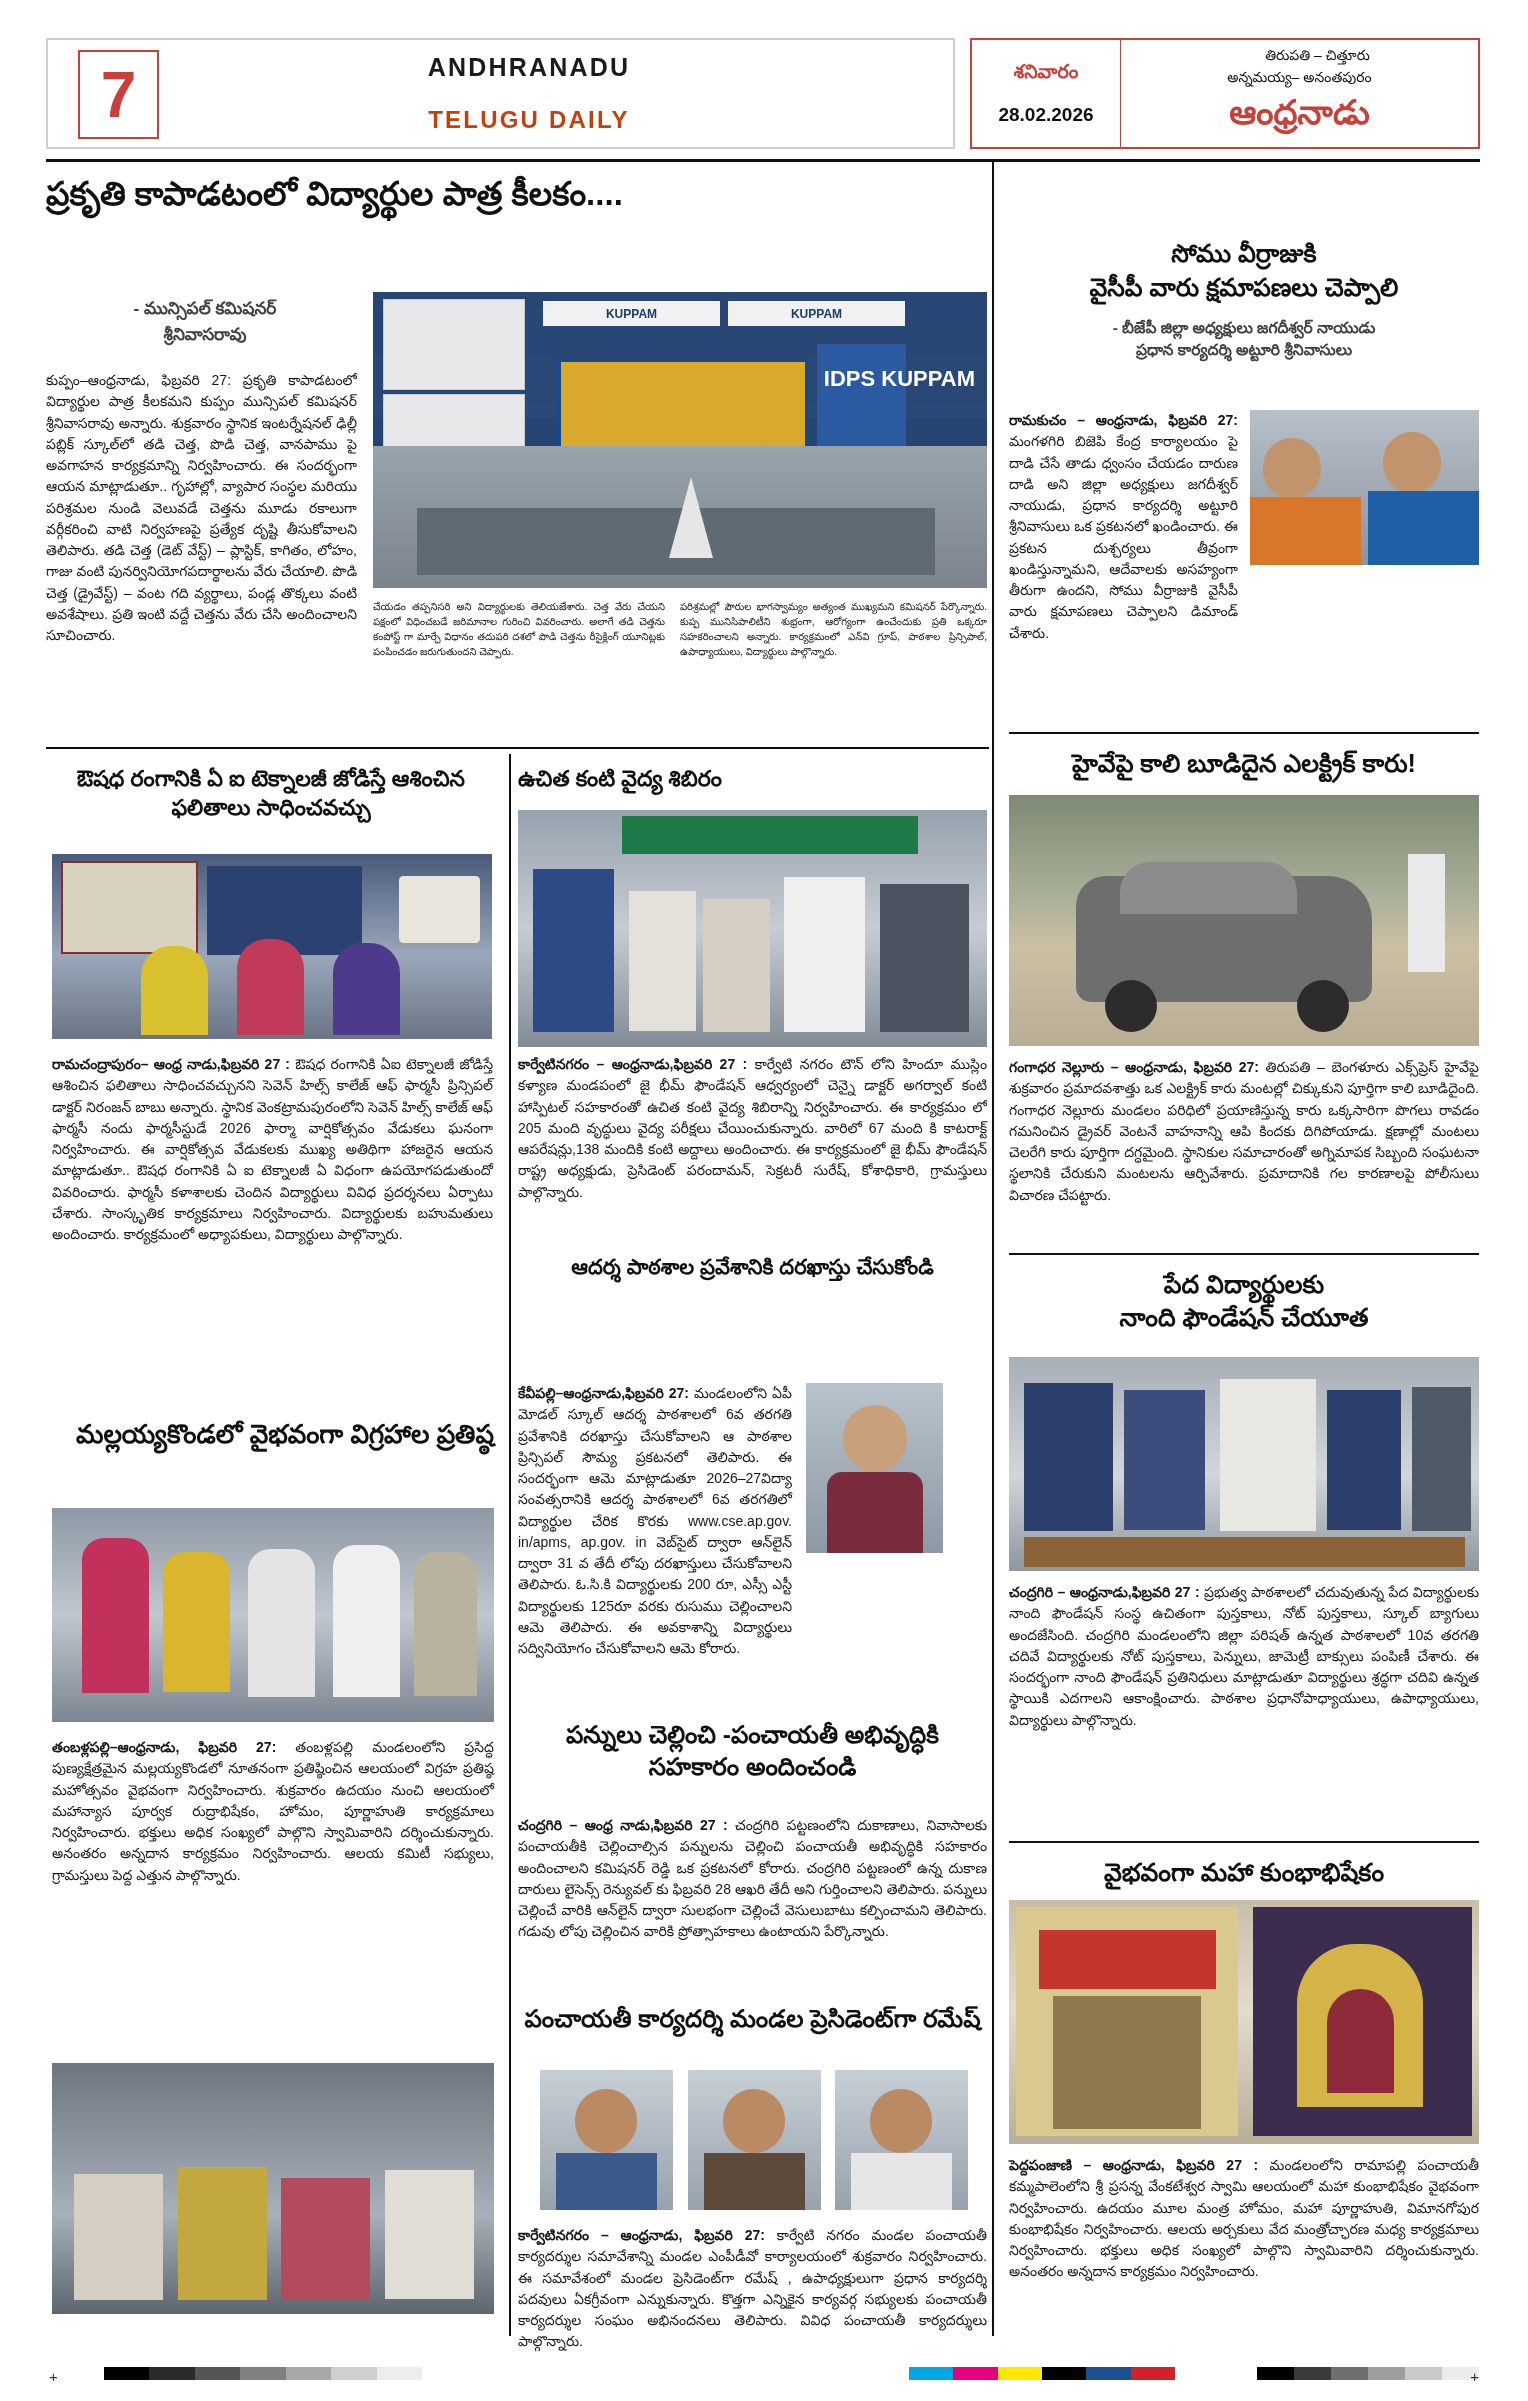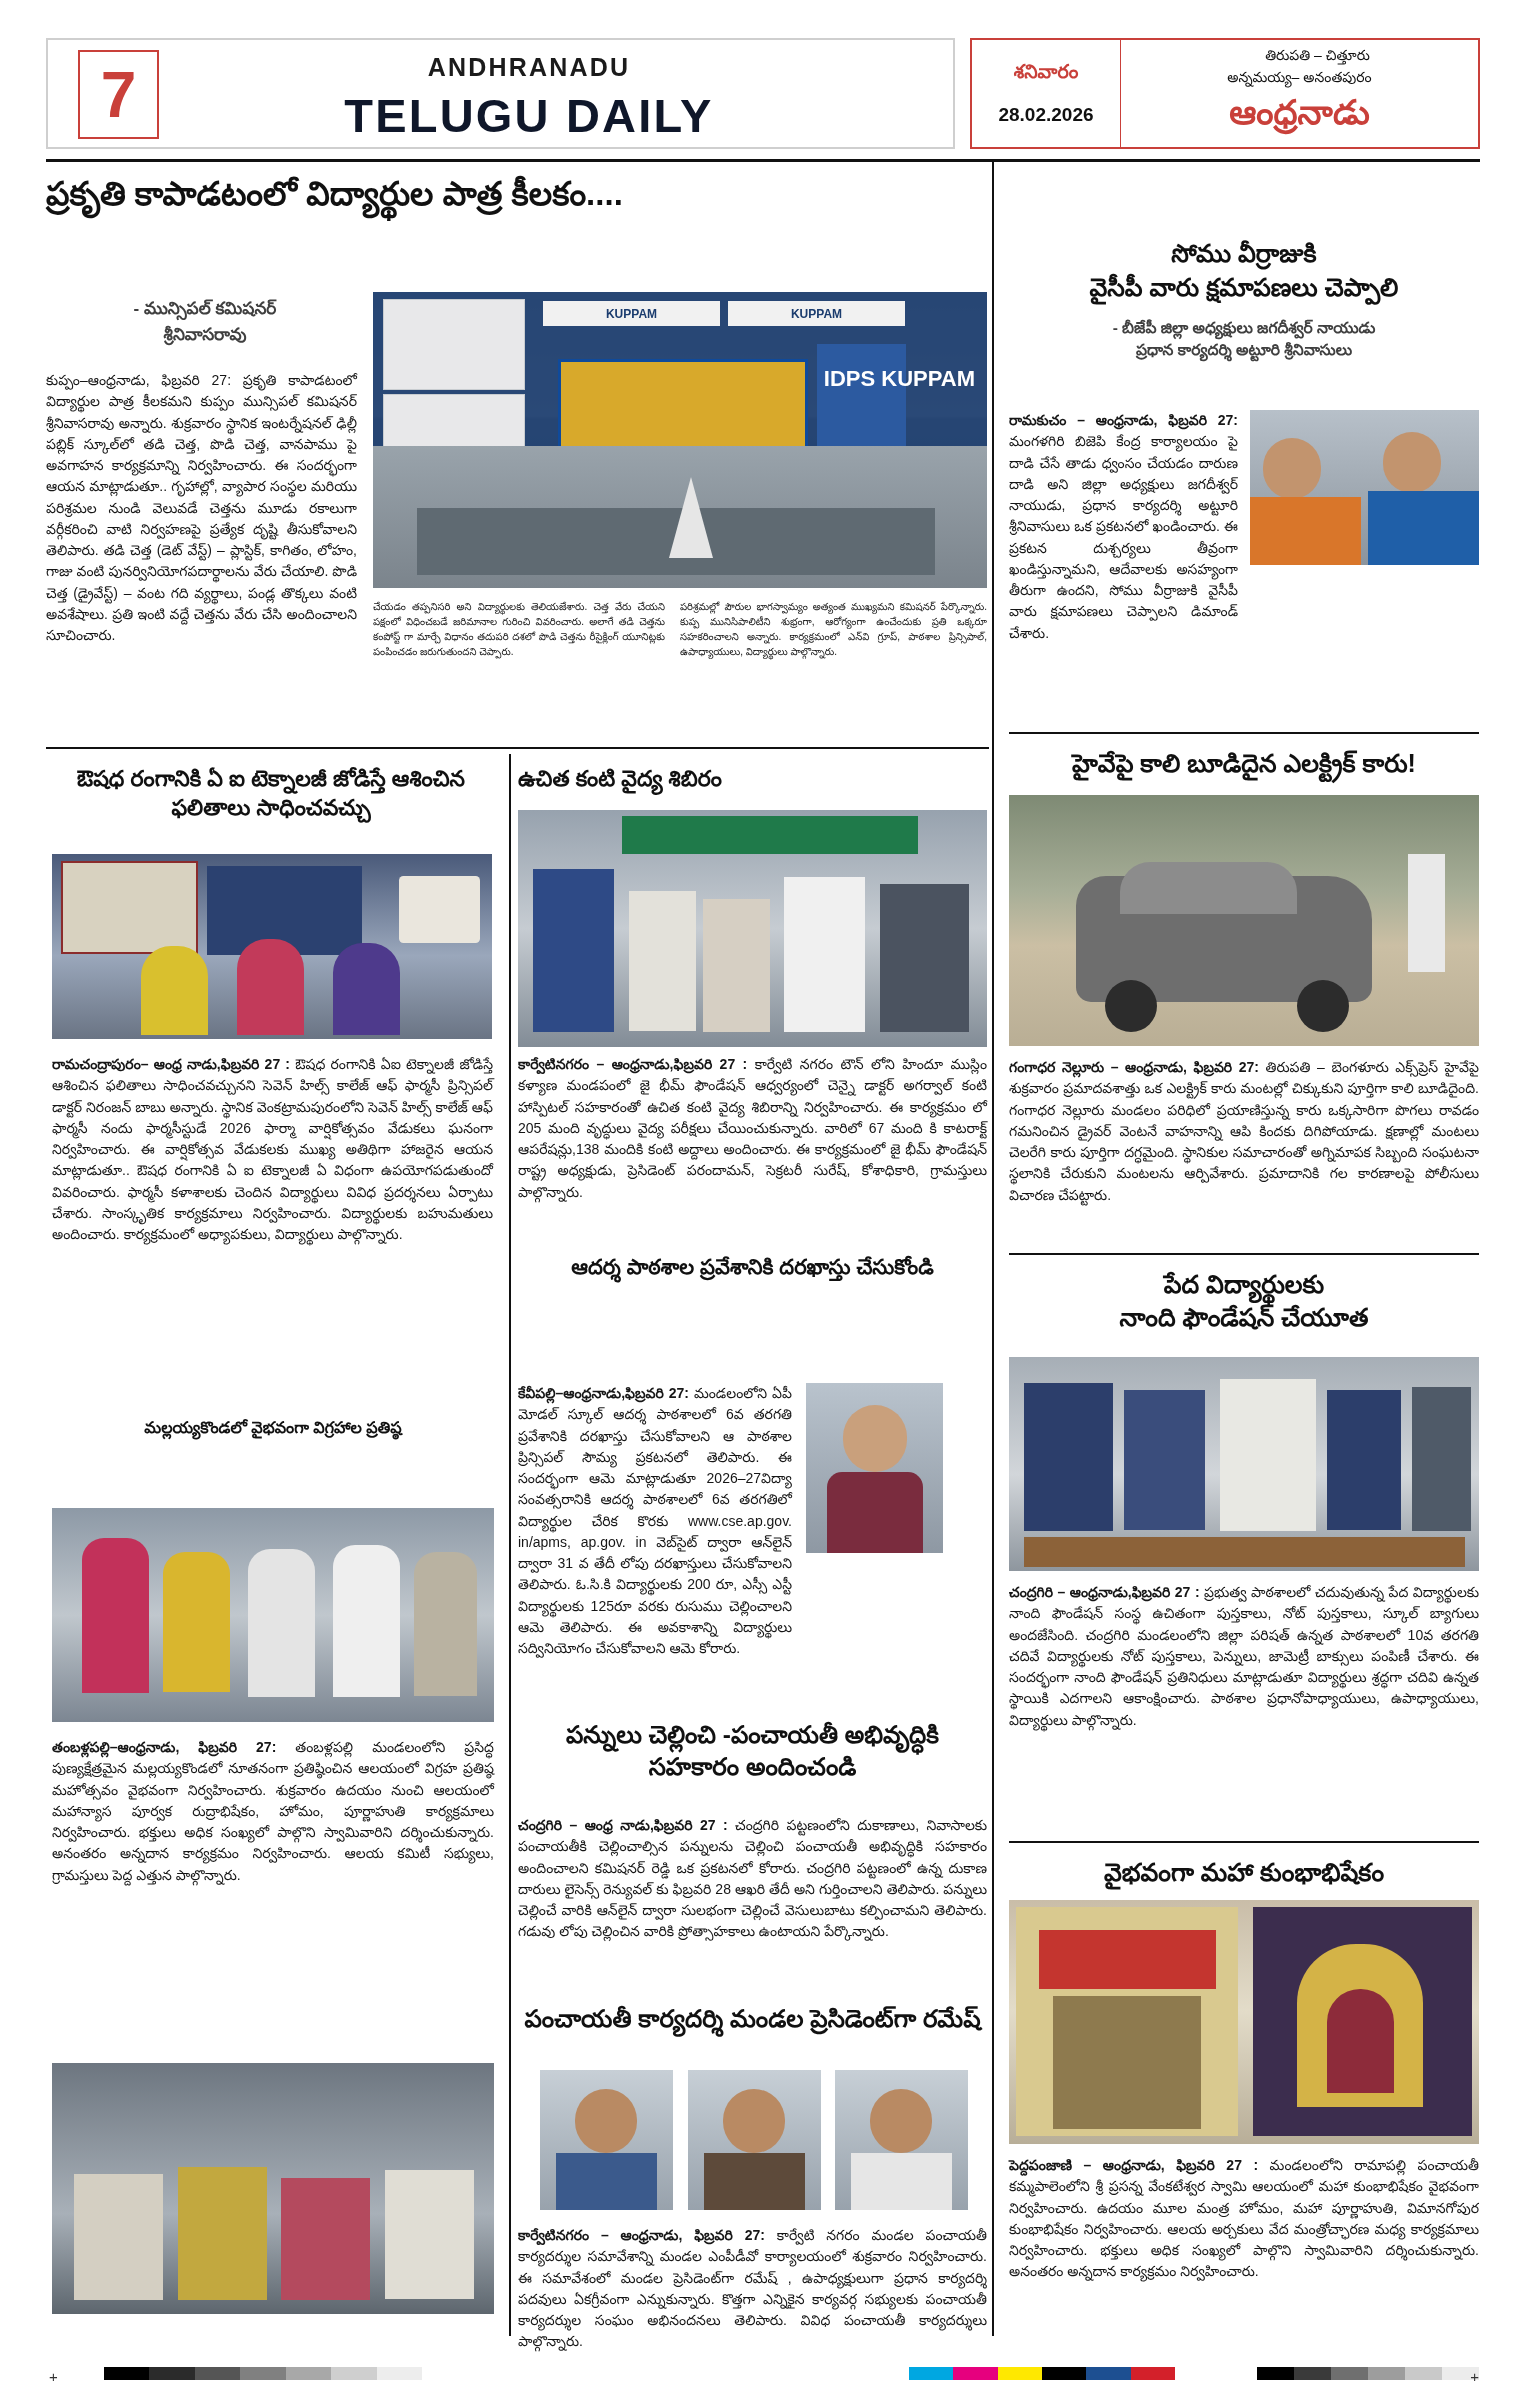--- a/index.html
+++ b/index.html
@@ -7,21 +7,21 @@
   .page{
     width:1528px;height:2401px;background:#ffffff;position:relative;
     box-sizing:border-box;overflow:hidden;
   }
   
   .masthead{position:absolute;left:46px;top:38px;width:1434px;height:111px;}
   .mast-left{position:absolute;left:0;top:0;width:909px;height:111px;border:2.2px solid #cfcfcf;box-sizing:border-box;}
   .pageno{position:absolute;left:30px;top:10.4px;width:81px;height:89px;border:2.2px solid #c9403a;box-sizing:border-box;color:#c9403a;font-size:64px;font-weight:bold;display:flex;align-items:center;justify-content:center;}
   .mast-title-wrap{position:absolute;left:222px;top:13.3px;width:518px;text-align:center;}
   .mast-sub{font-size:25px;letter-spacing:2.2px;color:#1b1b1b;font-weight:bold;}
-  .mast-main{font-size:47px;letter-spacing:2.2px;color:#0f172a;font-weight:bold;margin-top:6px;}
+  .mast-main{font-size:24px;letter-spacing:2.2px;color:#c2410c;font-weight:bold;margin-top:24px;}
   .mast-right{position:absolute;left:924px;top:0;width:510px;height:111px;border:2.2px solid #c9403a;box-sizing:border-box;display:flex;}
   .mr-day{width:148px;border-right:1.5px solid #c9403a;display:flex;flex-direction:column;align-items:center;justify-content:center;}
   .mr-day .d1{color:#c9403a;font-size:19px;font-weight:bold;}
   .mr-day .d2{color:#111;font-size:19px;font-weight:bold;margin-top:16.3px;}
   .mr-logo{flex:1;display:flex;flex-direction:column;align-items:center;justify-content:center;}
   .mr-logo .l1{font-size:14px;color:#111;margin-left:36px;}
   .mr-logo .l2{font-size:14px;color:#111;margin-top:2.2px;}
   .mr-logo .l3{font-size:34px;color:#c9403a;font-weight:bold;margin-top:4.4px;}
 
   
@@ -110,21 +110,21 @@
     <div style="position:absolute;left:9px;top:7.4px;width:133px;height:89px;background:#d8d2c0;border:2.2px solid #8b2c2c;"></div>
     <div style="position:absolute;left:155px;top:12px;width:155px;height:89px;background:#2b4170;"></div>
     <div style="position:absolute;left:89px;bottom:4.4px;width:67px;height:89px;background:#d9c02e;border-radius:30px 30px 0 0;"></div>
     <div style="position:absolute;left:185px;bottom:4.4px;width:67px;height:96px;background:#c23a5a;border-radius:30px 30px 0 0;"></div>
     <div style="position:absolute;left:281px;bottom:4.4px;width:67px;height:92px;background:#4e3a8c;border-radius:30px 30px 0 0;"></div>
     <div style="position:absolute;left:347px;top:22px;width:81px;height:67px;background:#eae6dd;border-radius:4.4px;"></div>
   </div>
   <div class="col body tel" style="left:52px;top:1054px;width:441px;"><span style="font-weight:bold">రామచంద్రాపురం– ఆంధ్ర నాడు,ఫిబ్రవరి 27 :</span> <span>ఔషధ రంగానికి ఏఐ టెక్నాలజీ జోడిస్తే ఆశించిన ఫలితాలు సాధించవచ్చునని సెవెన్ హిల్స్ కాలేజ్ ఆఫ్ ఫార్మసీ ప్రిన్సిపల్ డాక్టర్ నిరంజన్ బాబు అన్నారు. స్థానిక వెంకట్రామపురంలోని సెవెన్ హిల్స్ కాలేజ్ ఆఫ్ ఫార్మసీ నందు ఫార్మసీస్టుడే 2026 ఫార్మా వార్షికోత్సవం వేడుకలు ఘనంగా నిర్వహించారు. ఈ వార్షికోత్సవ వేడుకలకు ముఖ్య అతిథిగా హాజరైన ఆయన మాట్లాడుతూ.. ఔషధ రంగానికి ఏ ఐ టెక్నాలజీ ఏ విధంగా ఉపయోగపడుతుందో వివరించారు. ఫార్మసీ కళాశాలకు చెందిన విద్యార్థులు వివిధ ప్రదర్శనలు ఏర్పాటు చేశారు. సాంస్కృతిక కార్యక్రమాలు నిర్వహించారు. విద్యార్థులకు బహుమతులు అందించారు. కార్యక్రమంలో అధ్యాపకులు, విద్యార్థులు పాల్గొన్నారు.</span></div>
 
   <div class="col" style="left:52px;top:1418px;width:442px;">
-    <div class="hl tel" style="font-size:16px;text-align:center;line-height:1.3;">మల్లయ్యకొండలో వైభవంగా విగ్రహాల ప్రతిష్ఠ</div>
+    <div class="hl tel" style="font-size:26px;text-align:right;line-height:1.3;">మల్లయ్యకొండలో వైభవంగా విగ్రహాల ప్రతిష్ఠ</div>
   </div>
   <div class="photo" style="left:52px;top:1508px;width:442px;height:214px;position:absolute;">
     <div class="ph-in" style="background:linear-gradient(180deg,#8d99a6,#c0c7cd 50%,#7c8692);"></div>
     <div style="position:absolute;left:30px;top:30px;width:67px;height:155px;background:#c2315a;border-radius:22px 22px 0 0;"></div>
     <div style="position:absolute;left:111px;top:44px;width:67px;height:140px;background:#d9b62e;border-radius:22px 22px 0 0;"></div>
     <div style="position:absolute;left:196px;top:41px;width:67px;height:148px;background:#e4e4e4;border-radius:22px 22px 0 0;"></div>
     <div style="position:absolute;left:281px;top:37px;width:67px;height:152px;background:#efefef;border-radius:22px 22px 0 0;"></div>
     <div style="position:absolute;left:362px;top:44px;width:63px;height:144px;background:#b9b2a1;border-radius:22px 22px 0 0;"></div>
   </div>
   <div class="col body tel" style="left:52px;top:1737px;width:442px;"><span style="font-weight:bold">తంబళ్లపల్లి–ఆంధ్రనాడు, ఫిబ్రవరి 27:</span> <span>తంబళ్లపల్లి మండలంలోని ప్రసిద్ధ పుణ్యక్షేత్రమైన మల్లయ్యకొండలో నూతనంగా ప్రతిష్ఠించిన ఆలయంలో విగ్రహ ప్రతిష్ఠ మహోత్సవం వైభవంగా నిర్వహించారు. శుక్రవారం ఉదయం నుంచి ఆలయంలో మహాన్యాస పూర్వక రుద్రాభిషేకం, హోమం, పూర్ణాహుతి కార్యక్రమాలు నిర్వహించారు. భక్తులు అధిక సంఖ్యలో పాల్గొని స్వామివారిని దర్శించుకున్నారు. అనంతరం అన్నదాన కార్యక్రమం నిర్వహించారు. ఆలయ కమిటీ సభ్యులు, గ్రామస్తులు పెద్ద ఎత్తున పాల్గొన్నారు.</span></div>

